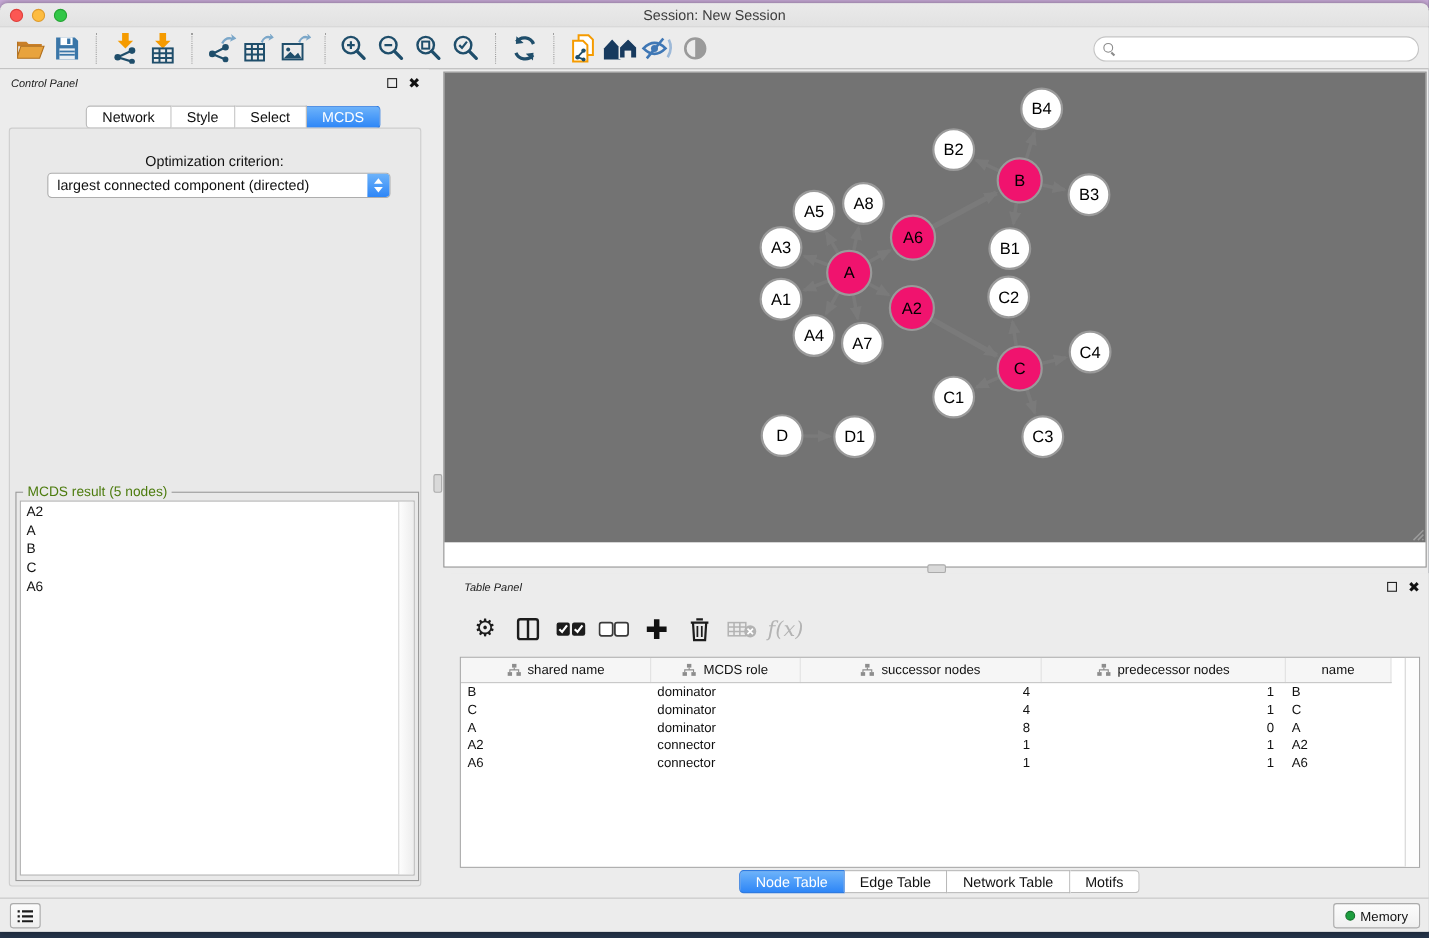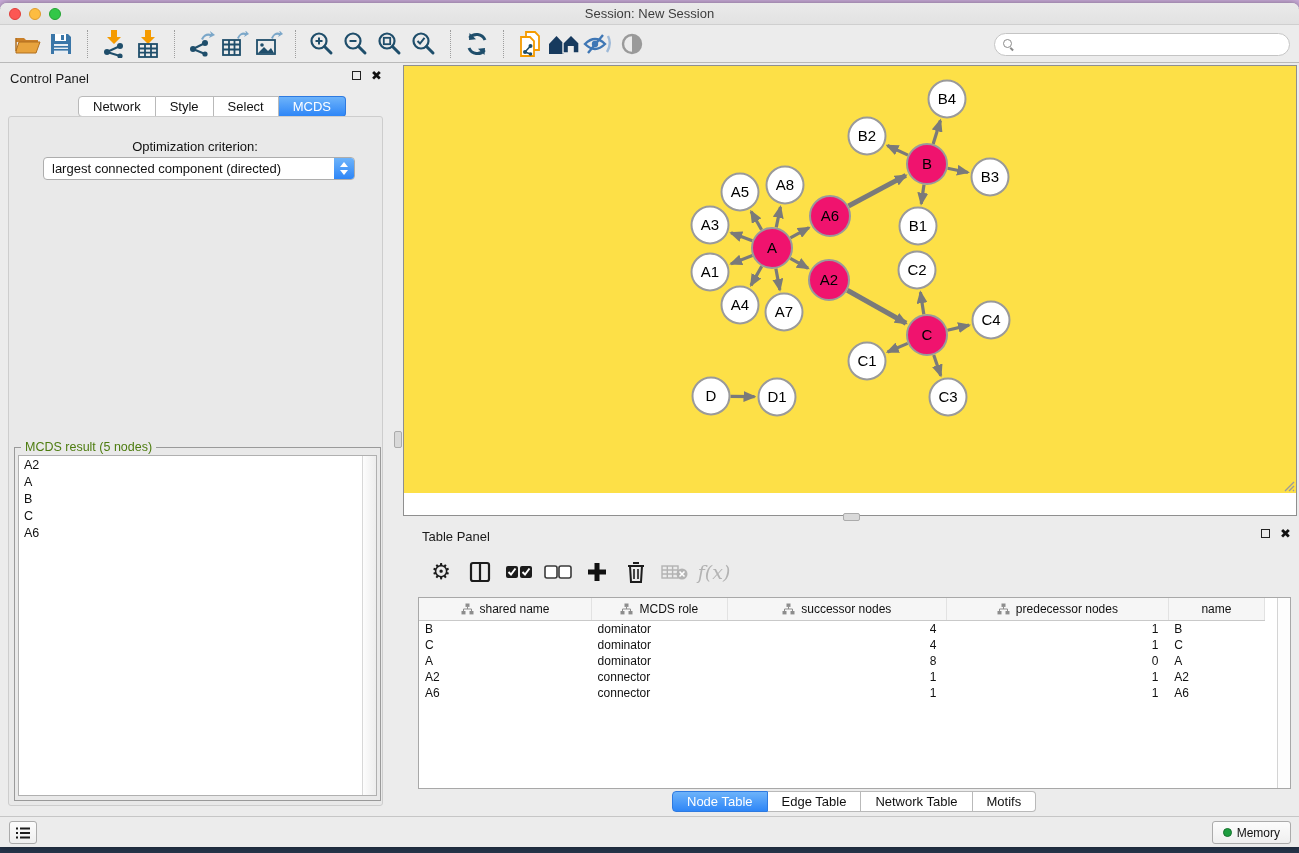--- a/index.html
+++ b/index.html
@@ -36,21 +36,21 @@
                 border:1.5px solid #8b8b8b; border-radius:50%; }
   .mag:after { content:""; position:absolute; left:8px; top:8px; width:4px; height:1.5px;
                background:#8b8b8b; transform:rotate(45deg); transform-origin:0 0; }
 
   
   .content { position:relative; height:753px; }
 
   
   .cpanel { position:absolute; left:0; top:0; width:390px; height:753px; background:#ececec; }
   .panel-head { position:relative; height:28px; }
-  .panel-title { position:absolute; left:10px; top:8px; font-size:13px; color:#1a1a1a; }
+  .panel-title { position:absolute; left:10px; top:8px; font-size:10px; color:#1a1a1a;font-style:italic; }
   .panel-icons { position:absolute; right:8px; top:7px; display:flex; gap:10px; align-items:center; }
   .float-ico { width:9px; height:9px; border:1.5px solid #222; display:inline-block; }
   .close-ico { font-size:13px; font-weight:bold; color:#111; line-height:11px; }
   .seg-tabs { position:absolute; display:flex; }
   .cpanel .seg-tabs { left:78px; top:33px; }
   .seg-tab { height:21px; padding:0 14px; background:#fff; border:1px solid #b9b9b9;
              border-left:none; font-size:13px; color:#111; display:flex; align-items:center; }
   .seg-tab:first-child { border-left:1px solid #b9b9b9; border-radius:4px 0 0 4px; }
   .seg-tab:last-child { border-radius:0 4px 4px 0; }
   .seg-tab.active { background:linear-gradient(#6db3fa,#2e86f7); border-color:#2e7ae0; color:#fff; }
@@ -86,21 +86,21 @@
   .h-grip { position:absolute; left:843px; top:450px; width:17px; height:8px; background:#d9d9d9;
             border:1px solid #ababab; border-radius:2px; z-index:5; }
 
   
   .netwin { position:absolute; left:403px; top:2px; width:894px; height:451px;
             border:1px solid #8f8f8f; background:#fff; }
   .netwin-titlebar { height:22px; background:linear-gradient(#f2f2f2,#d8d8d8);
                      border-bottom:1px solid #ababab; position:relative; }
   .netwin-titlebar .tl-group { left:10px; top:5px; }
   .netwin-title { text-align:center; font-size:13px; color:#2d2d2d; line-height:22px; }
-  .net-canvas { position:relative; width:100%; height:427px; background:#fde047; overflow:hidden; }
+  .net-canvas { position:relative; width:100%; height:427px; background:#737373; overflow:hidden; }
   .resize-grip { position:absolute; right:1px; bottom:1px; }
 
   
   .tpanel { position:absolute; left:410px; top:458px; width:889px; height:295px; background:#ececec; }
   .tpanel .panel-title{ left:12px; }
   .ttoolbar { position:absolute; left:8px; top:30px; height:42px; display:flex;
               align-items:center; gap:9px; padding-left:8px; }
   .ttb-btn { width:30px; height:30px; display:flex; align-items:center; justify-content:center; }
   .gear-glyph { font-family:"DejaVu Sans",sans-serif; font-size:22px; color:#1c1c1c; line-height:26px;}
   .fx-glyph { font-family:"DejaVu Serif",serif; font-style:italic; font-size:19px; color:#b3b3b3; }

